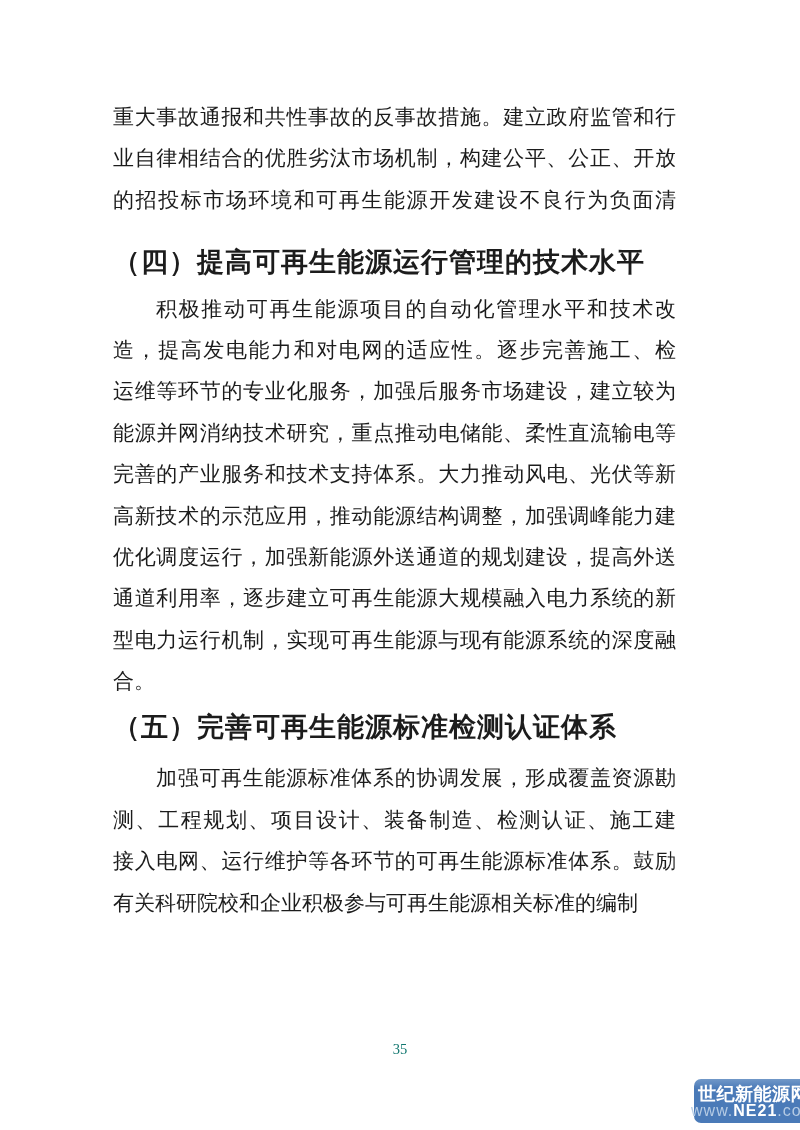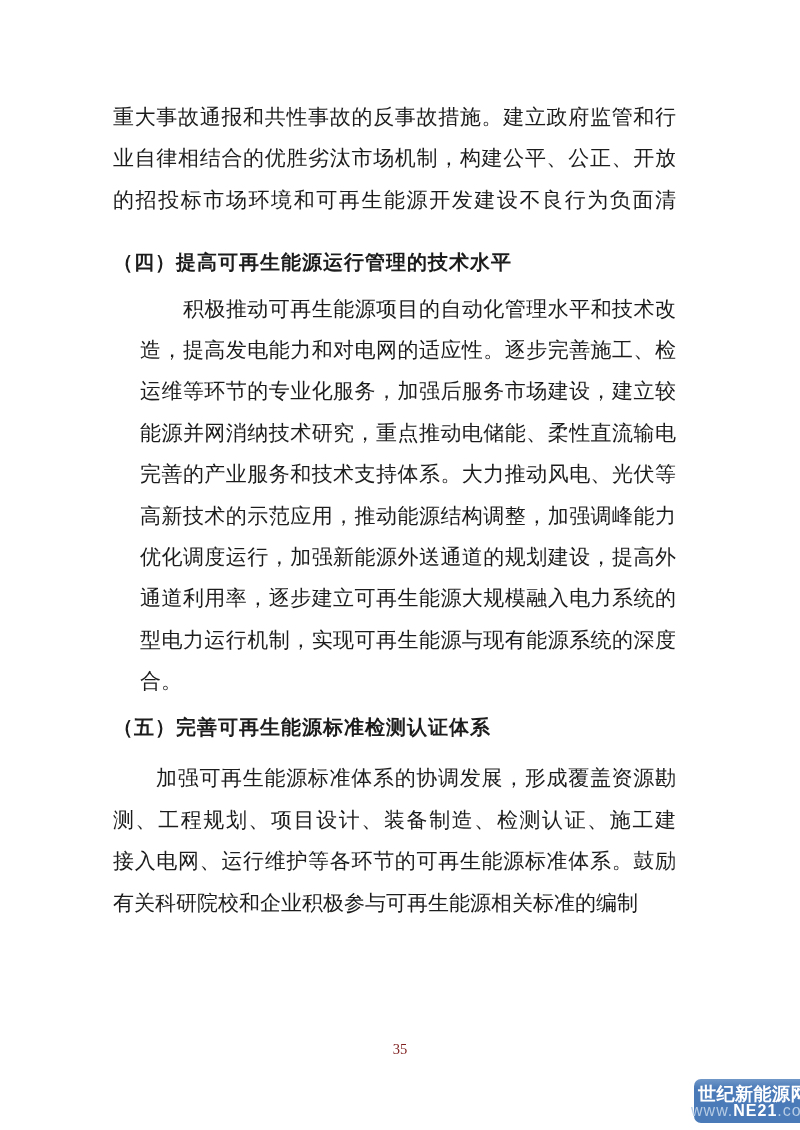--- a/index.html
+++ b/index.html
@@ -30,38 +30,38 @@
     overflow: hidden;
   }
   .line.pend {            
     text-align: left;
     text-align-last: left;
   }
   .line.indent { text-indent: 43px; }
   .heading {
     height: 41.4px;
     line-height: 41.4px;
-    font-size: 20px;
+    font-size: 27px;
     font-weight: bold;
     text-align: left;
     text-align-last: left;
     letter-spacing: 1px;
   }
   .mt-heading4 { margin-top: 20.4px; }
-  .mt-para4    { margin-top: 5.6px; margin-left: 27px; }
+  .mt-para4    { margin-top: 5.6px; }
   .mt-heading5 { margin-top: 5px; }
   .mt-para5    { margin-top: 9.6px; }
   .page-number {
     position: absolute;
     top: 1041px;
     left: 0;
     width: 100%;
     text-align: center;
     font-size: 14.5px;
-    color: #7f1d1d;
+    color: #0f766e;
   }
   .watermark {
     position: absolute;
     left: 694px;
     top: 1079px;
     width: 119px;
     height: 44px;
     border-radius: 7px;
     background: linear-gradient(to bottom, #7198c8 0%, #4a7ab8 22%, #4a7ab8 100%);
     font-family: "Liberation Sans", sans-serif;

